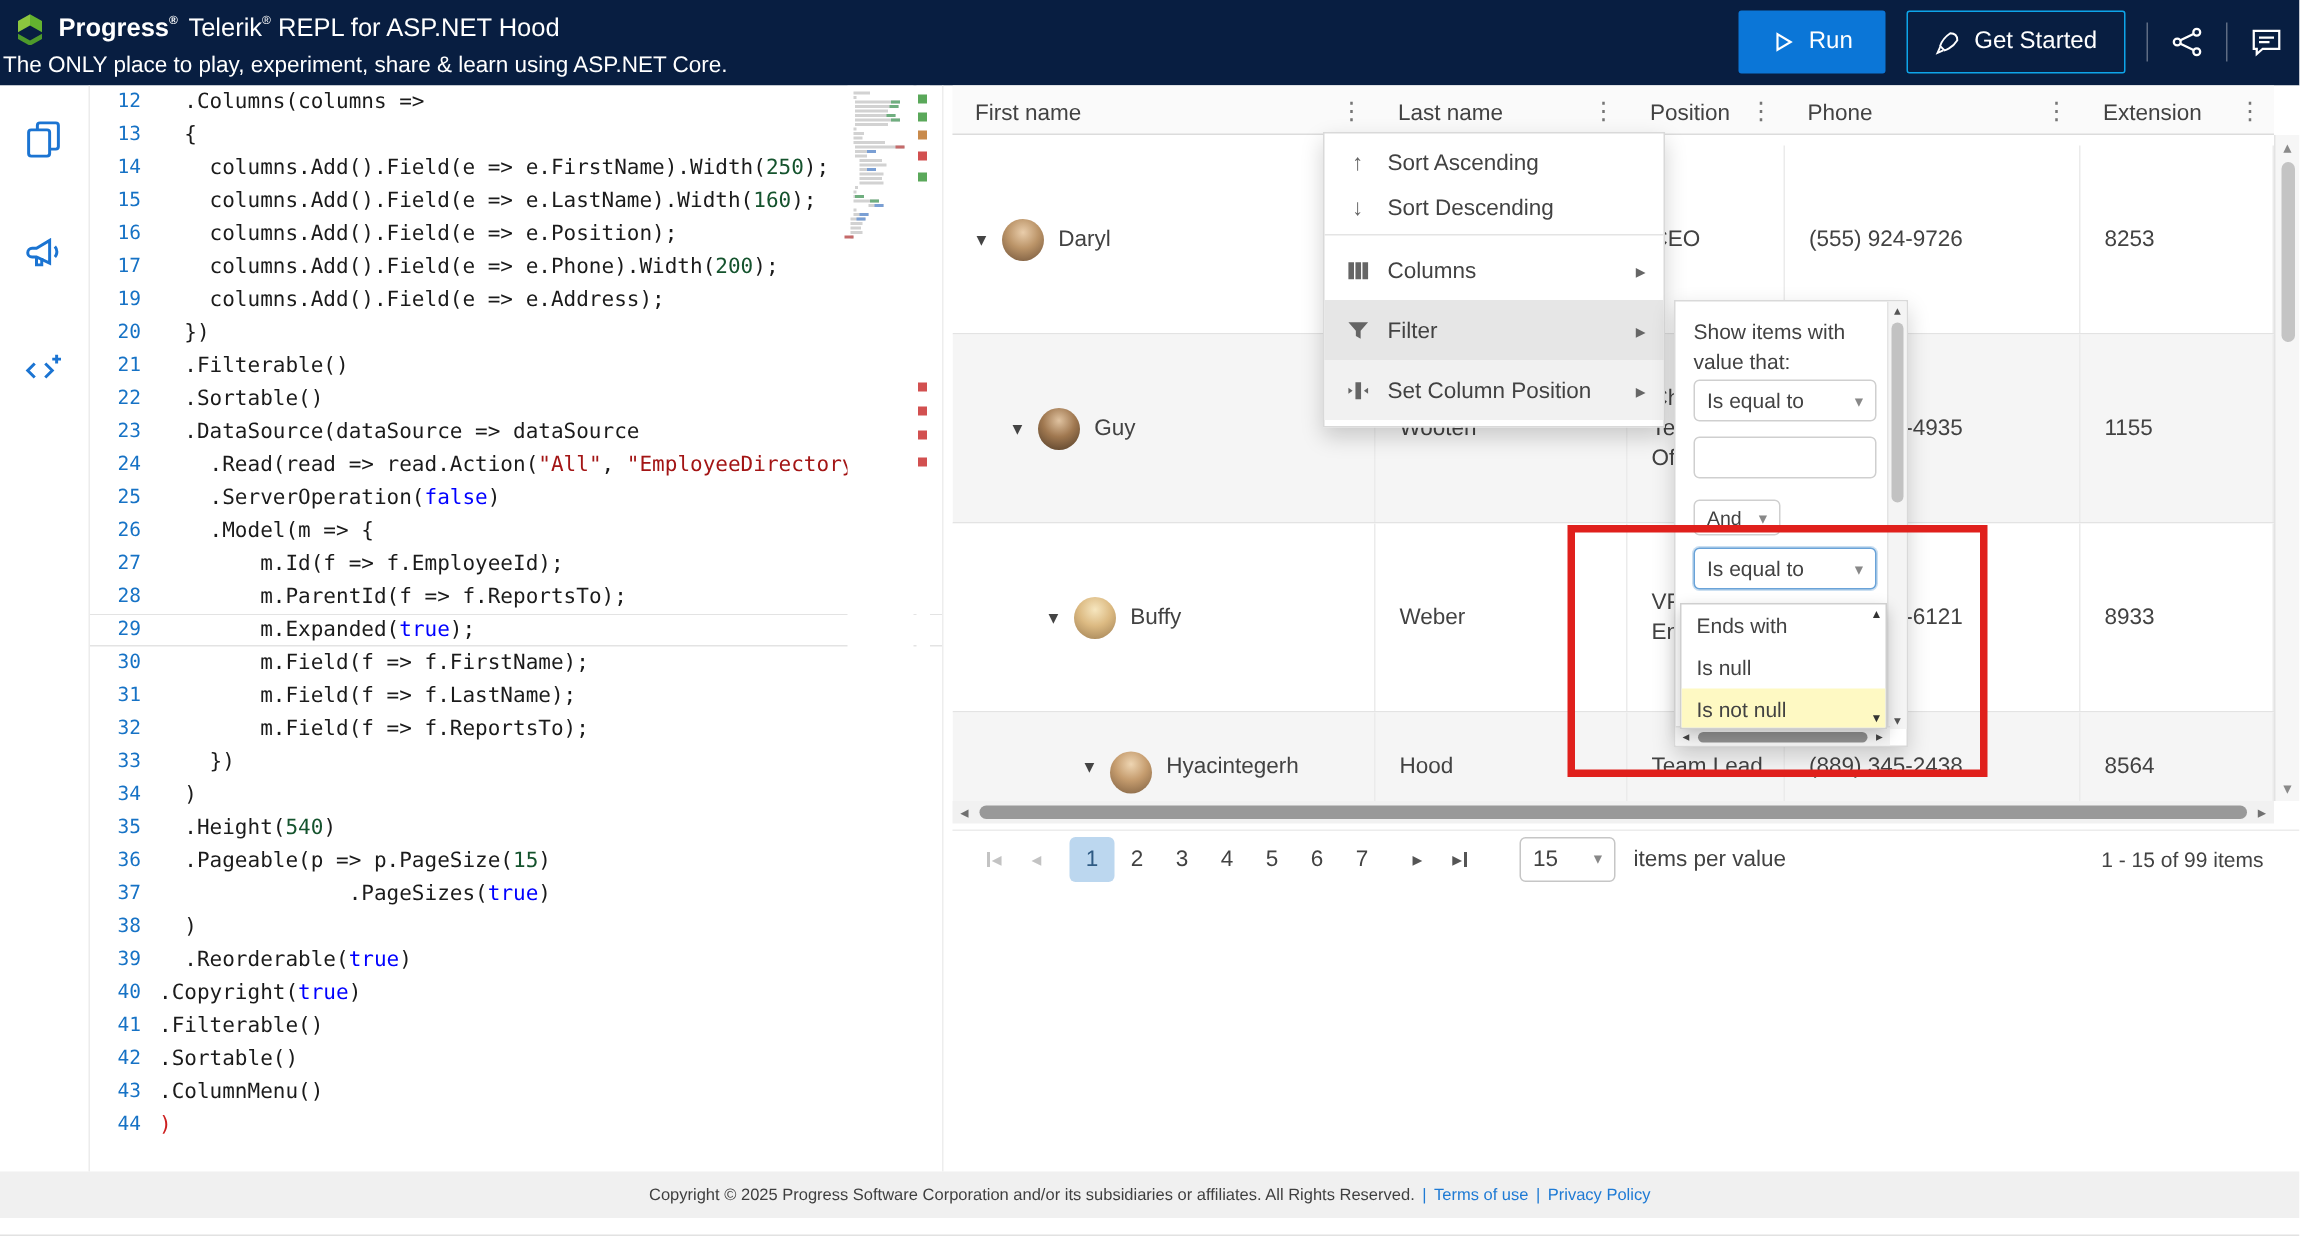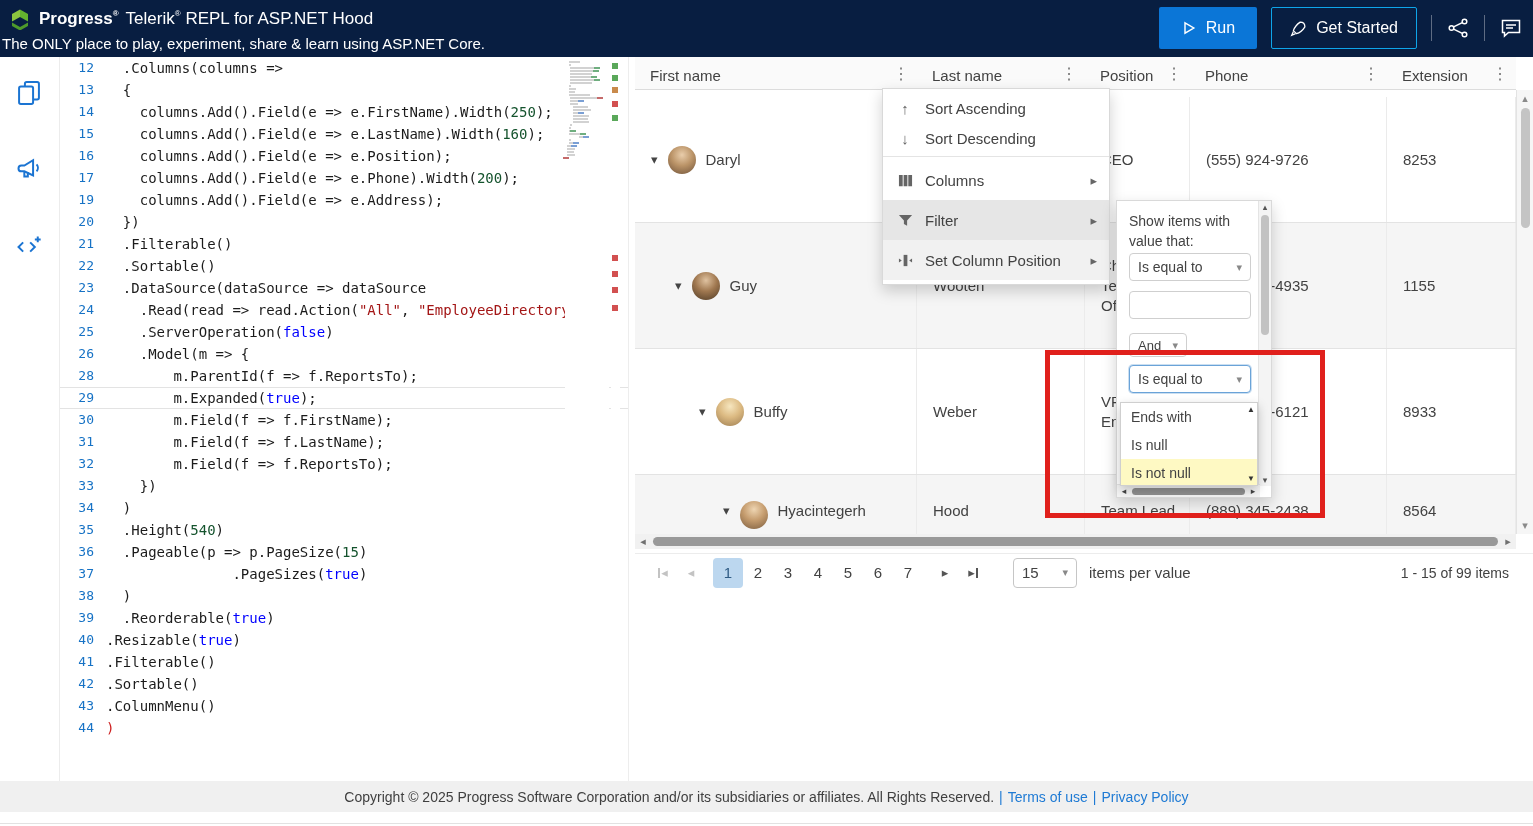--- a/index.html
+++ b/index.html
@@ -106,21 +106,21 @@
 .op-item{height:28px;display:flex;align-items:center;padding-left:10px;font-size:14px;color:#424242;cursor:pointer}
 .op-item.sel{background:#fef9c3}
 .sarr{position:absolute;right:2px;font-size:8px;color:#333;z-index:2}
 .sarr.top{top:2px}
 .sarr.bot{bottom:2px}
 
 
 .annot{position:absolute;left:410px;top:293px;width:280px;height:168px;border:5px solid #E0201C;z-index:30}
 
 
-.footer{position:absolute;left:0;top:781px;width:1533px;height:31px;background:#f0f0f0;display:flex;align-items:center;justify-content:center;gap:5px;font-size:14px;color:#3f3f3f}
+.footer{position:absolute;left:0;top:781px;width:1533px;height:31px;background:#f0f0f0;display:flex;align-items:center;justify-content:center;gap:5px;font-size:11px;color:#3f3f3f}
 .footer .link{color:#1E7AD4;cursor:pointer}
 .footer .pipe{color:#1E7AD4}
 .bottomline{position:absolute;left:0;top:823px;width:1533px;height:1px;background:#e2e2e2}
 </style>
 </head>
 <body>
 
 <div class="topbar">
   <div class="brandrow">
     <span class="ticon">
@@ -203,33 +203,34 @@
       <div class="code-row"><span class="gutter">16</span><span class="code-text">    <span class="tok-p">columns.Add().Field(e =&gt; e.Position);</span></span></div>
       <div class="code-row"><span class="gutter">17</span><span class="code-text">    <span class="tok-p">columns.Add().Field(e =&gt; e.Phone).Width(</span><span class="tok-n">200</span><span class="tok-p">);</span></span></div>
       <div class="code-row"><span class="gutter">19</span><span class="code-text">    <span class="tok-p">columns.Add().Field(e =&gt; e.Address);</span></span></div>
       <div class="code-row"><span class="gutter">20</span><span class="code-text">  <span class="tok-p">})</span></span></div>
       <div class="code-row"><span class="gutter">21</span><span class="code-text">  <span class="tok-p">.Filterable()</span></span></div>
       <div class="code-row"><span class="gutter">22</span><span class="code-text">  <span class="tok-p">.Sortable()</span></span></div>
       <div class="code-row"><span class="gutter">23</span><span class="code-text">  <span class="tok-p">.DataSource(dataSource =&gt; dataSource</span></span></div>
       <div class="code-row"><span class="gutter">24</span><span class="code-text">    <span class="tok-p">.Read(read =&gt; read.Action(</span><span class="tok-s">"All"</span><span class="tok-p">, </span><span class="tok-s">"EmployeeDirectory"</span><span class="tok-p">))</span></span></div>
       <div class="code-row"><span class="gutter">25</span><span class="code-text">    <span class="tok-p">.ServerOperation(</span><span class="tok-k">false</span><span class="tok-p">)</span></span></div>
       <div class="code-row"><span class="gutter">26</span><span class="code-text">    <span class="tok-p">.Model(m =&gt; {</span></span></div>
+      <div class="code-row"><span class="gutter">27</span><span class="code-text">        <span class="tok-p">m.Id(f =&gt; f.EmployeeId);</span></span></div>
       <div class="code-row"><span class="gutter">28</span><span class="code-text">        <span class="tok-p">m.ParentId(f =&gt; f.ReportsTo);</span></span></div>
       <div class="code-row current"><span class="gutter">29</span><span class="code-text">        <span class="tok-p">m.Expanded(</span><span class="tok-k">true</span><span class="tok-p">);</span></span></div>
       <div class="code-row"><span class="gutter">30</span><span class="code-text">        <span class="tok-p">m.Field(f =&gt; f.FirstName);</span></span></div>
       <div class="code-row"><span class="gutter">31</span><span class="code-text">        <span class="tok-p">m.Field(f =&gt; f.LastName);</span></span></div>
       <div class="code-row"><span class="gutter">32</span><span class="code-text">        <span class="tok-p">m.Field(f =&gt; f.ReportsTo);</span></span></div>
       <div class="code-row"><span class="gutter">33</span><span class="code-text">    <span class="tok-p">})</span></span></div>
       <div class="code-row"><span class="gutter">34</span><span class="code-text">  <span class="tok-p">)</span></span></div>
       <div class="code-row"><span class="gutter">35</span><span class="code-text">  <span class="tok-p">.Height(</span><span class="tok-n">540</span><span class="tok-p">)</span></span></div>
       <div class="code-row"><span class="gutter">36</span><span class="code-text">  <span class="tok-p">.Pageable(p =&gt; p.PageSize(</span><span class="tok-n">15</span><span class="tok-p">)</span></span></div>
       <div class="code-row"><span class="gutter">37</span><span class="code-text">               <span class="tok-p">.PageSizes(</span><span class="tok-k">true</span><span class="tok-p">)</span></span></div>
       <div class="code-row"><span class="gutter">38</span><span class="code-text">  <span class="tok-p">)</span></span></div>
       <div class="code-row"><span class="gutter">39</span><span class="code-text">  <span class="tok-p">.Reorderable(</span><span class="tok-k">true</span><span class="tok-p">)</span></span></div>
-      <div class="code-row"><span class="gutter">40</span><span class="code-text"><span class="tok-p">.Resizable(</span><span class="tok-k">true</span><span class="tok-p">)</span></span></div>
+      <div class="code-row"><span class="gutter">40</span><span class="code-text"><span class="tok-p">.Copyright(</span><span class="tok-k">true</span><span class="tok-p">)</span></span></div>
       <div class="code-row"><span class="gutter">41</span><span class="code-text"><span class="tok-p">.Filterable()</span></span></div>
       <div class="code-row"><span class="gutter">42</span><span class="code-text"><span class="tok-p">.Sortable()</span></span></div>
       <div class="code-row"><span class="gutter">43</span><span class="code-text"><span class="tok-p">.ColumnMenu()</span></span></div>
       <div class="code-row"><span class="gutter">44</span><span class="code-text"><span class="tok-r">)</span></span></div>
     </div>
   <div class="minimap">
       <div class="mm-line" style="top: 4px; left: 3.6px; width: 11.4px;"></div>
       <div class="mm-line" style="top: 7px; left: 3.6px; width: 2px;"></div>
       <div class="mm-line" style="top: 10px; left: 5.2px; width: 29.4px;"></div>
       <div class="mm-chip" style="top: 10px; left: 28.6px; width: 6px; background: rgb(111, 174, 127);"></div>

